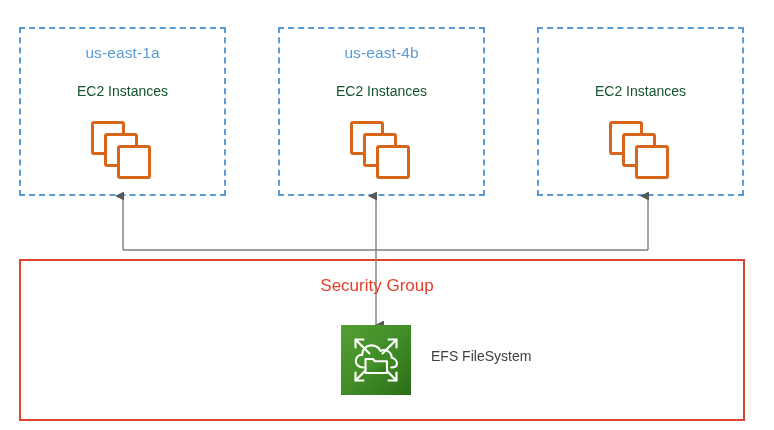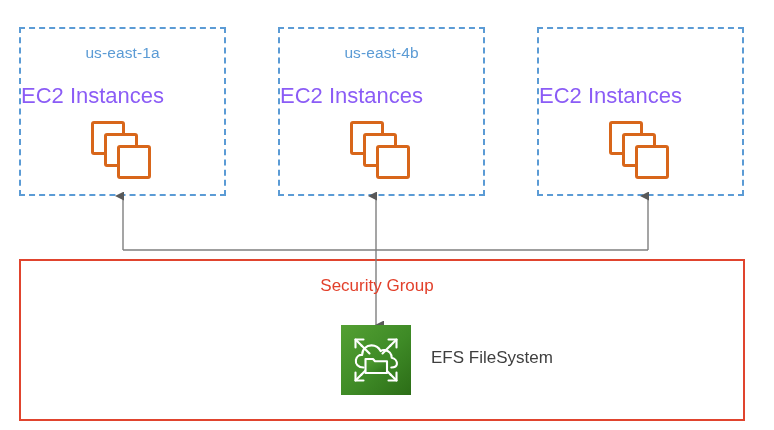--- a/index.html
+++ b/index.html
@@ -42,23 +42,23 @@
     font-size: 15.5px;
     color: #5b9bd5;
     letter-spacing: 0.1px;
     white-space: nowrap;
   }
   .az-subtitle {
     position: absolute;
     top: 54px;
     left: 0;
     width: 100%;
-    text-align: left;
-    font-size: 22px;
-    color: #8b5cf6;
+    text-align: center;
+    font-size: 14px;
+    color: #14532d;
     white-space: nowrap;
   }
 
   
   .ec2-icon {
     position: absolute;
     top: 92px;
     left: 50%;
     margin-left: -36px;
     width: 72px;
@@ -117,21 +117,21 @@
     left: 341px;
     top: 325px;
     width: 70px;
     height: 70px;
     z-index: 5;
   }
   #efs-label {
     position: absolute;
     left: 431px;
     top: 348px;
-    font-size: 17px;
+    font-size: 14px;
     color: #3f3f3f;
     white-space: nowrap;
     z-index: 5;
   }
 </style>
 </head>
 <body>
 
 <div id="canvas">
 

